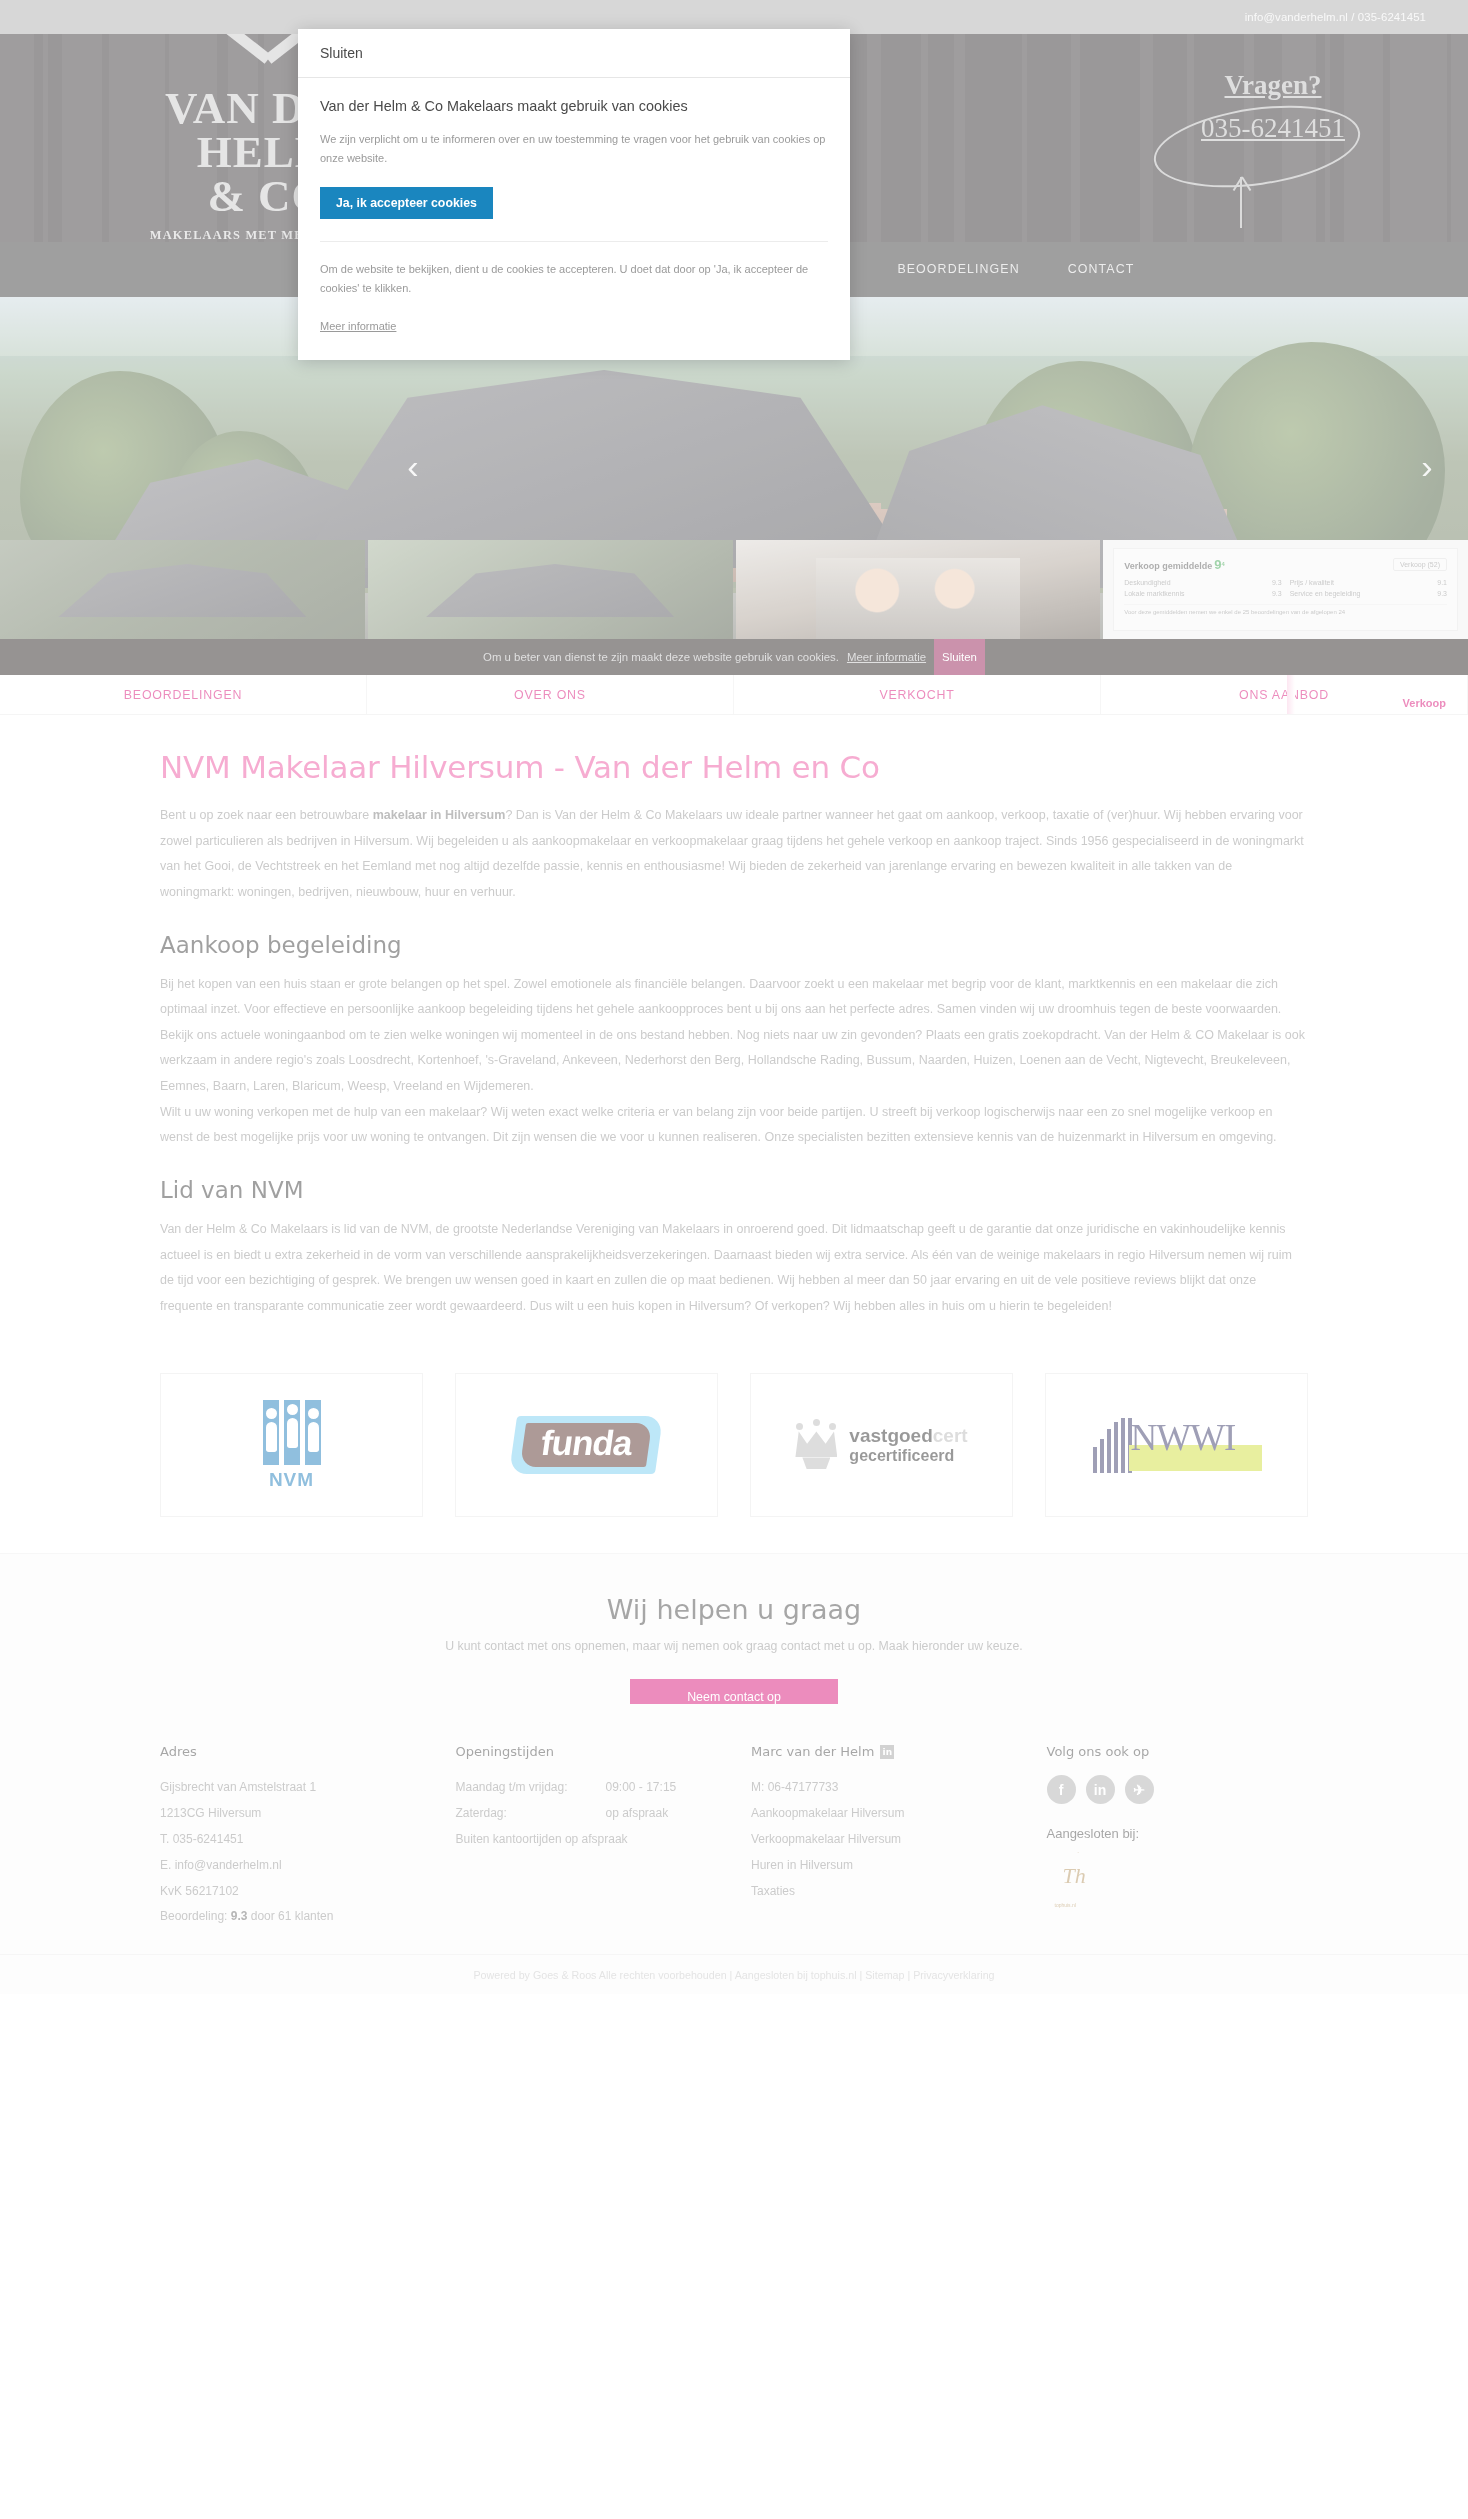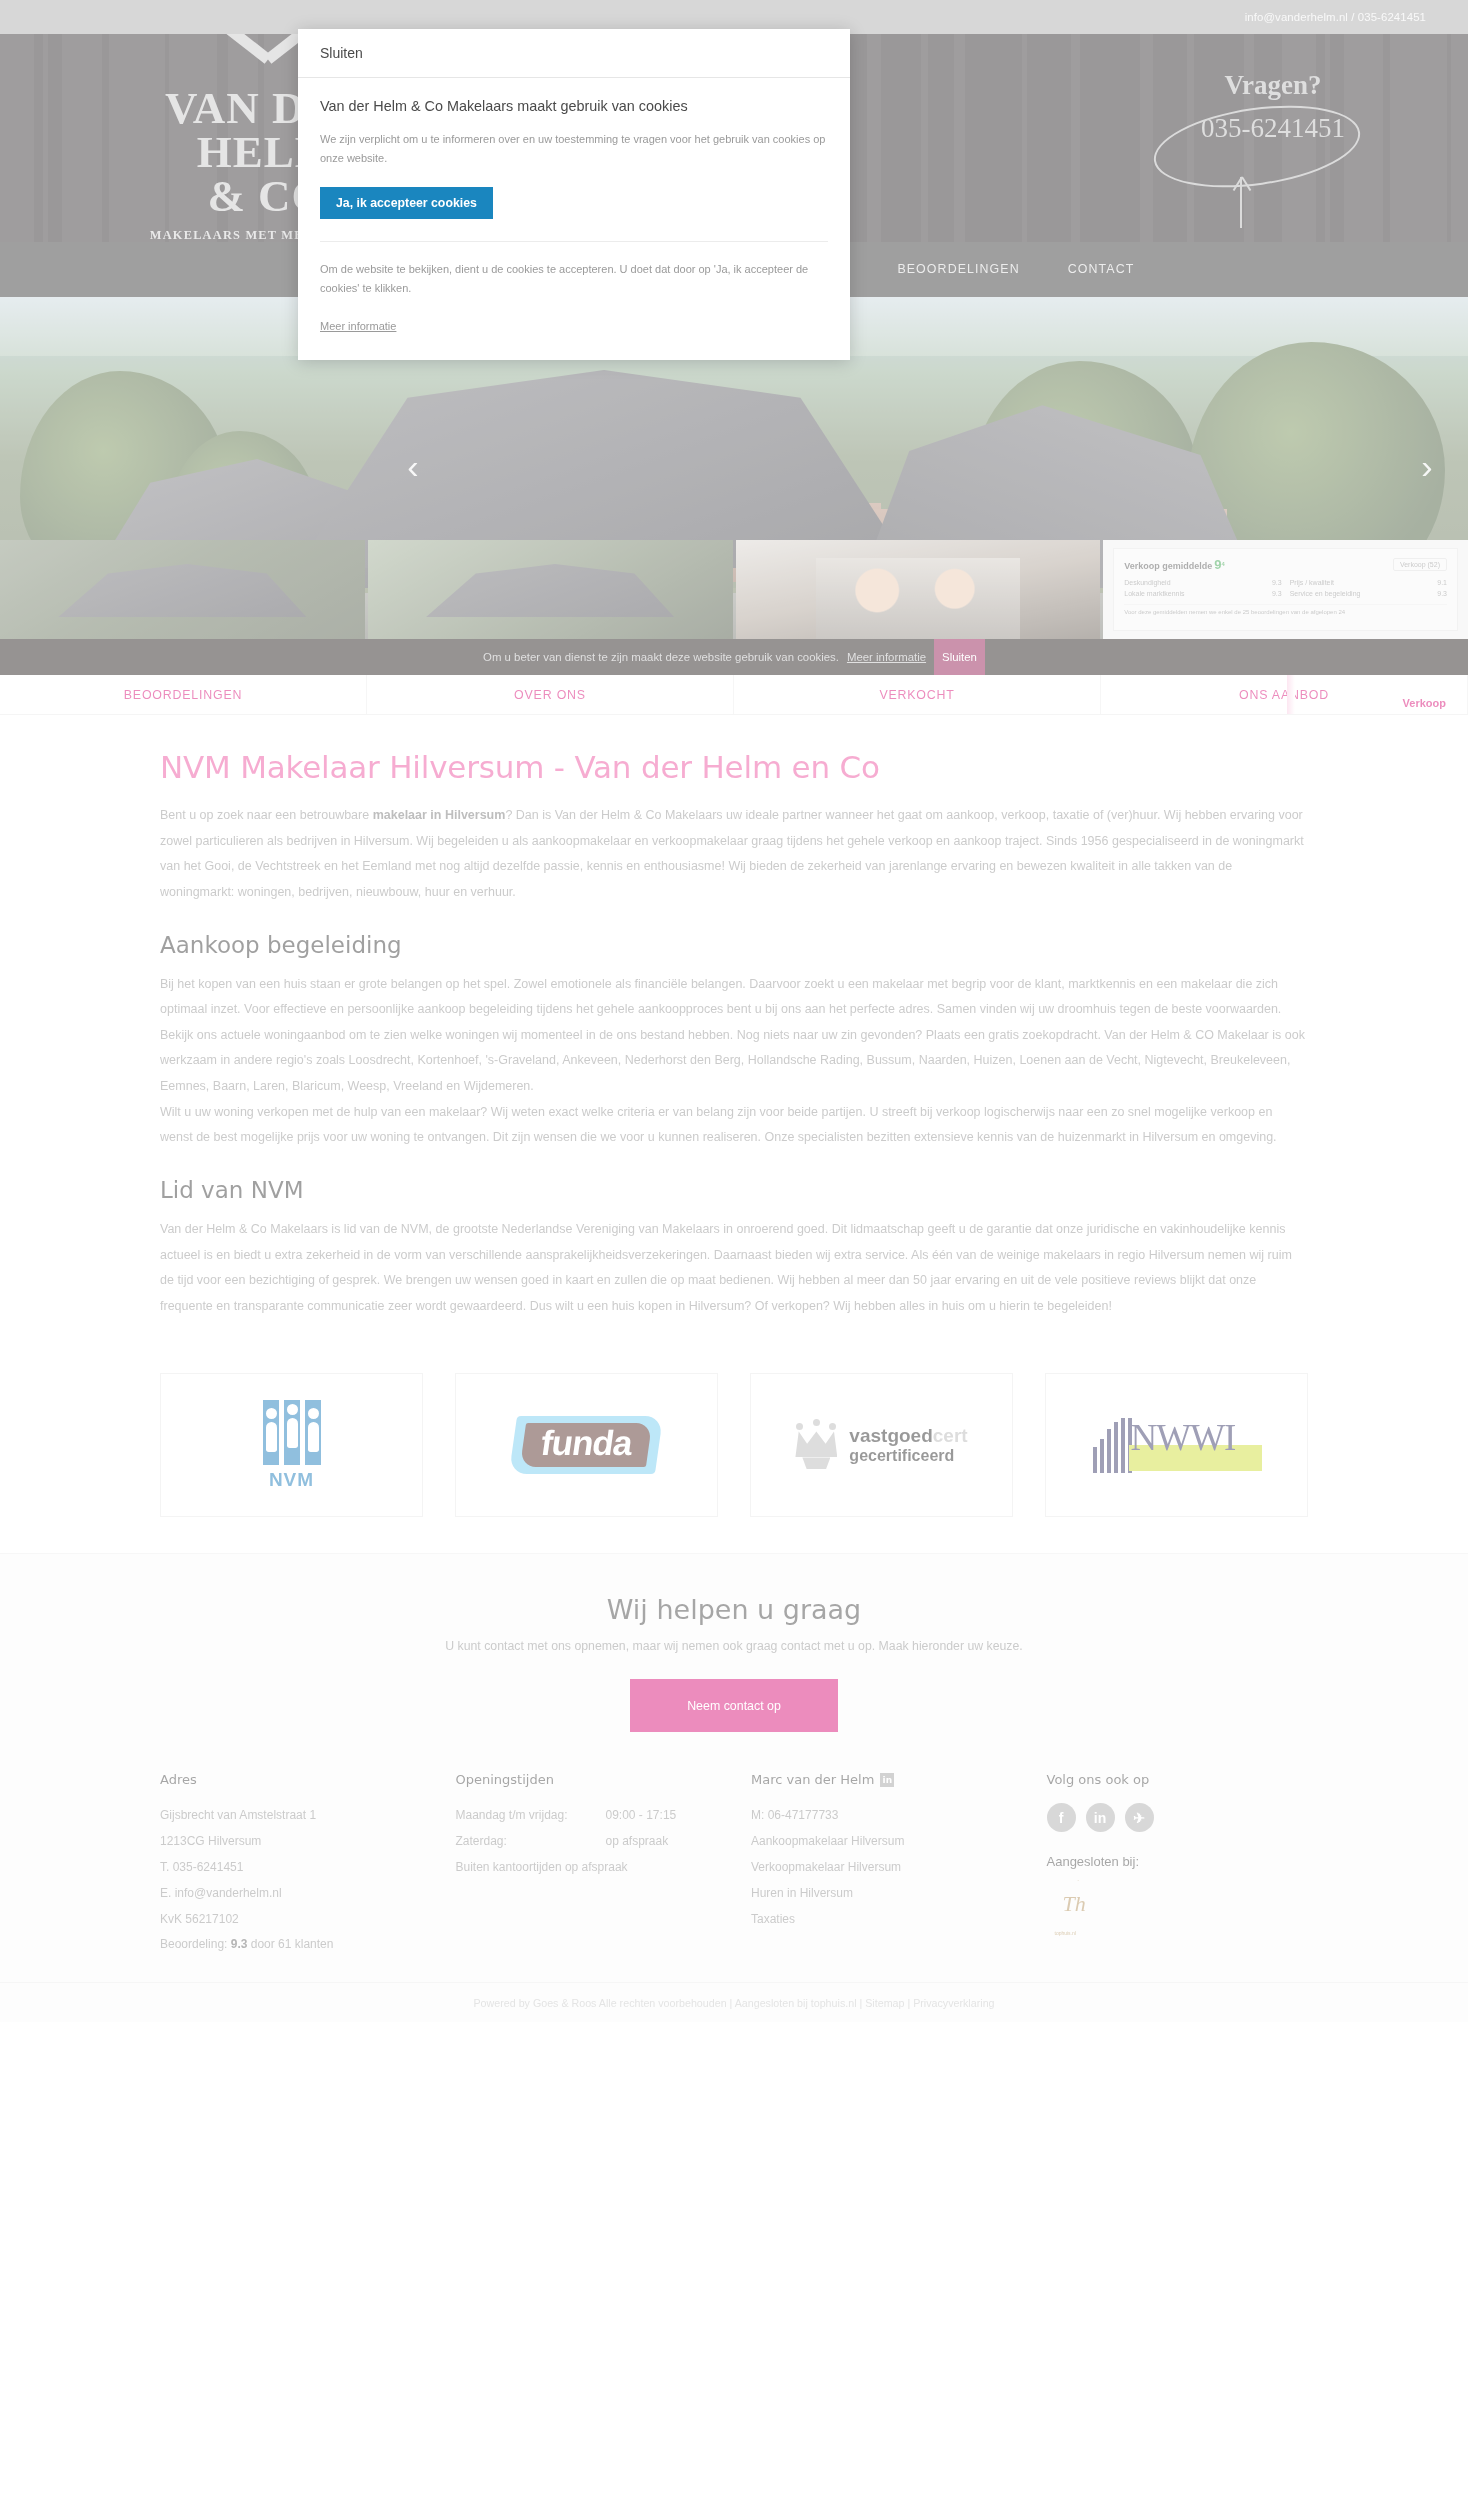--- a/index.html
+++ b/index.html
@@ -74,20 +74,21 @@
     margin-top: 10px;
   }
 
   .brand-ask {
     position: absolute;
     right: 71px;
     top: 36px;
     width: 248px;
     text-align: center;
     color: #b9b9b9;
+    text-decoration: underline;
   }
   .brand-ask-title {
     font-family: "Liberation Serif", serif;
     font-weight: bold;
     font-size: 27px;
     color: #b6b6b6;
   }
   .brand-ask-phone {
     font-family: "Liberation Serif", serif;
     font-size: 27px;
@@ -412,21 +413,21 @@
 
   
   .ctawrap { background:#fafafa; border-top:1px solid #ededed; margin-top: 36px; padding: 40px 0 0 0; }
   .cta-title {
     text-align:center; font-family:"DejaVu Sans", sans-serif;
     font-size: 27px; color:#3a3a3a; font-weight: normal;
   }
   .cta-sub { text-align:center; font-size: 12.3px; color:#8c8c8c; margin-top: 14px; }
   .cta-btn {
     display:block; margin: 26px auto 0 auto;
-    width: 208px; height: 53px; line-height: 36px;
+    width: 208px; height: 25px; line-height: 36px;
     background: #d6006e; color:#fff; text-align:center;
     font-size: 12.4px; border: none; cursor:pointer;
   }
 
   
   .footer {
     width: 1148px; margin: 0 auto; padding: 40px 0 24px 0;
     display: grid; grid-template-columns: repeat(4, 1fr); gap: 0 34px;
   }
   .f-h { font-size: 13px; color:#3b3b3b; font-weight: normal; margin-bottom: 16px; font-family:"DejaVu Sans", sans-serif; display:flex; align-items:center; gap:6px;}

